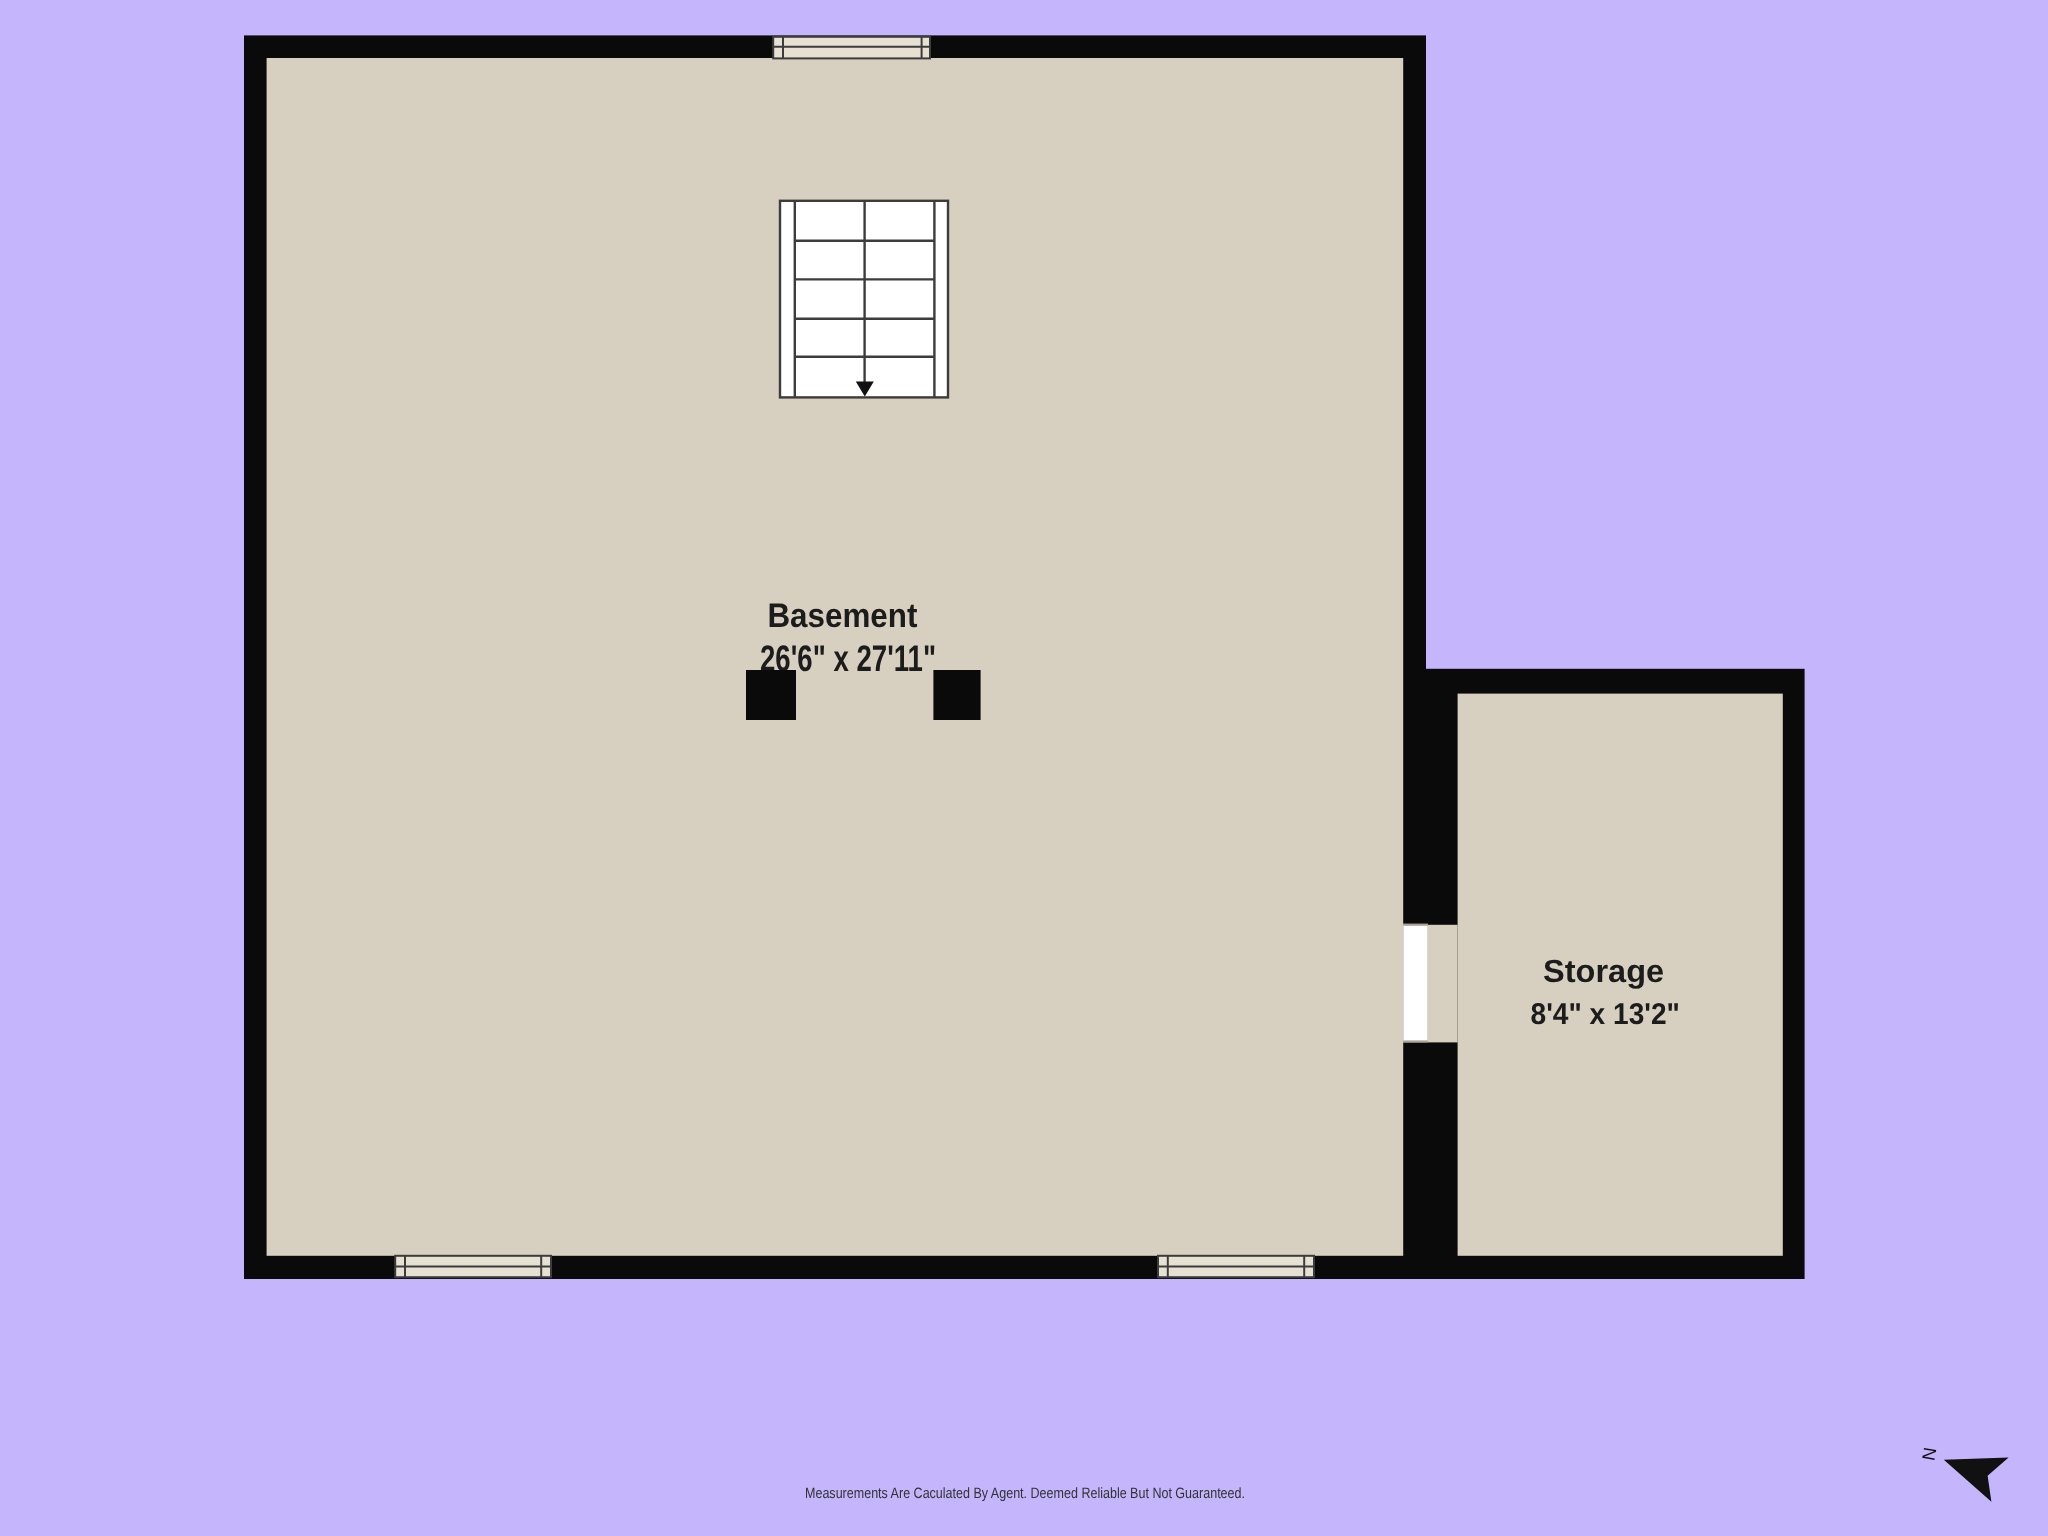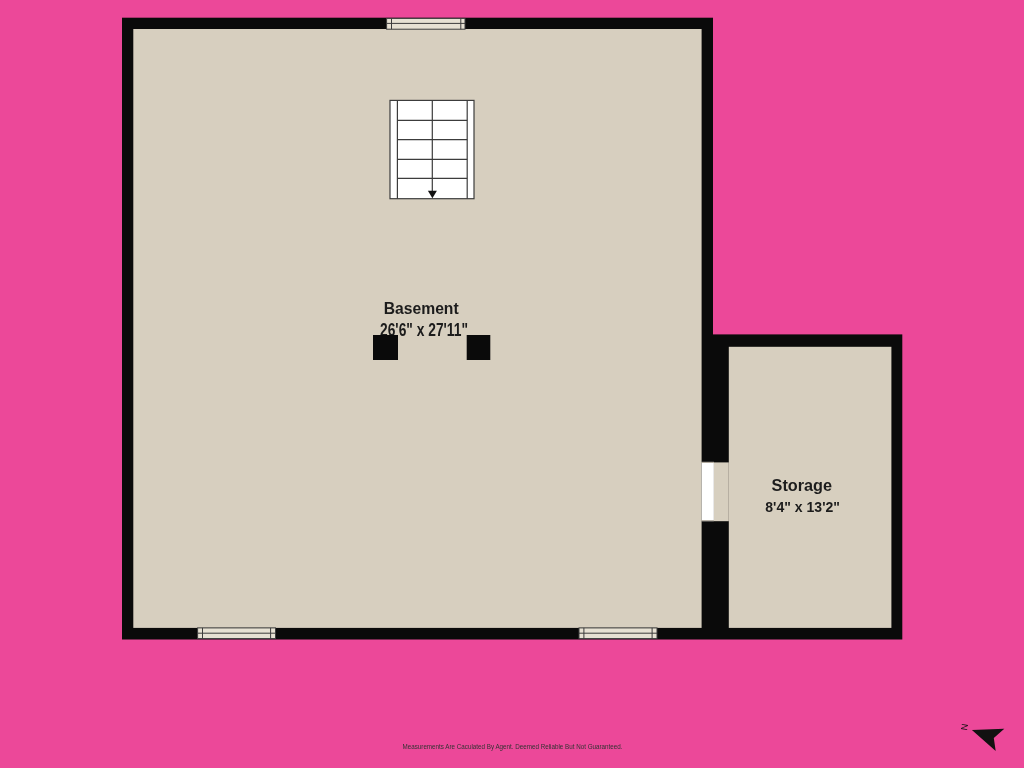--- a/index.html
+++ b/index.html
@@ -1,16 +1,16 @@
 <!DOCTYPE html>
 <html><head>
 <meta charset="utf-8">
 <style>
   html,body{margin:0;padding:0;background:#ffffff;}
-  .page{position:relative;width:1024px;height:768px;background:#ec4899;overflow:hidden;
+  .page{position:relative;width:1024px;height:768px;background:#c4b5fd;overflow:hidden;
         font-family:"Liberation Sans", sans-serif;}
   svg{position:absolute;left:0;top:0;}
 </style>
 </head>
 <body>
 <div class="page">
 <svg width="1024" height="768" viewBox="0 0 1024 768">
 
   <g>
     <rect x="122" y="17.7" width="591" height="621.8" fill="#0a0a0a"></rect>

